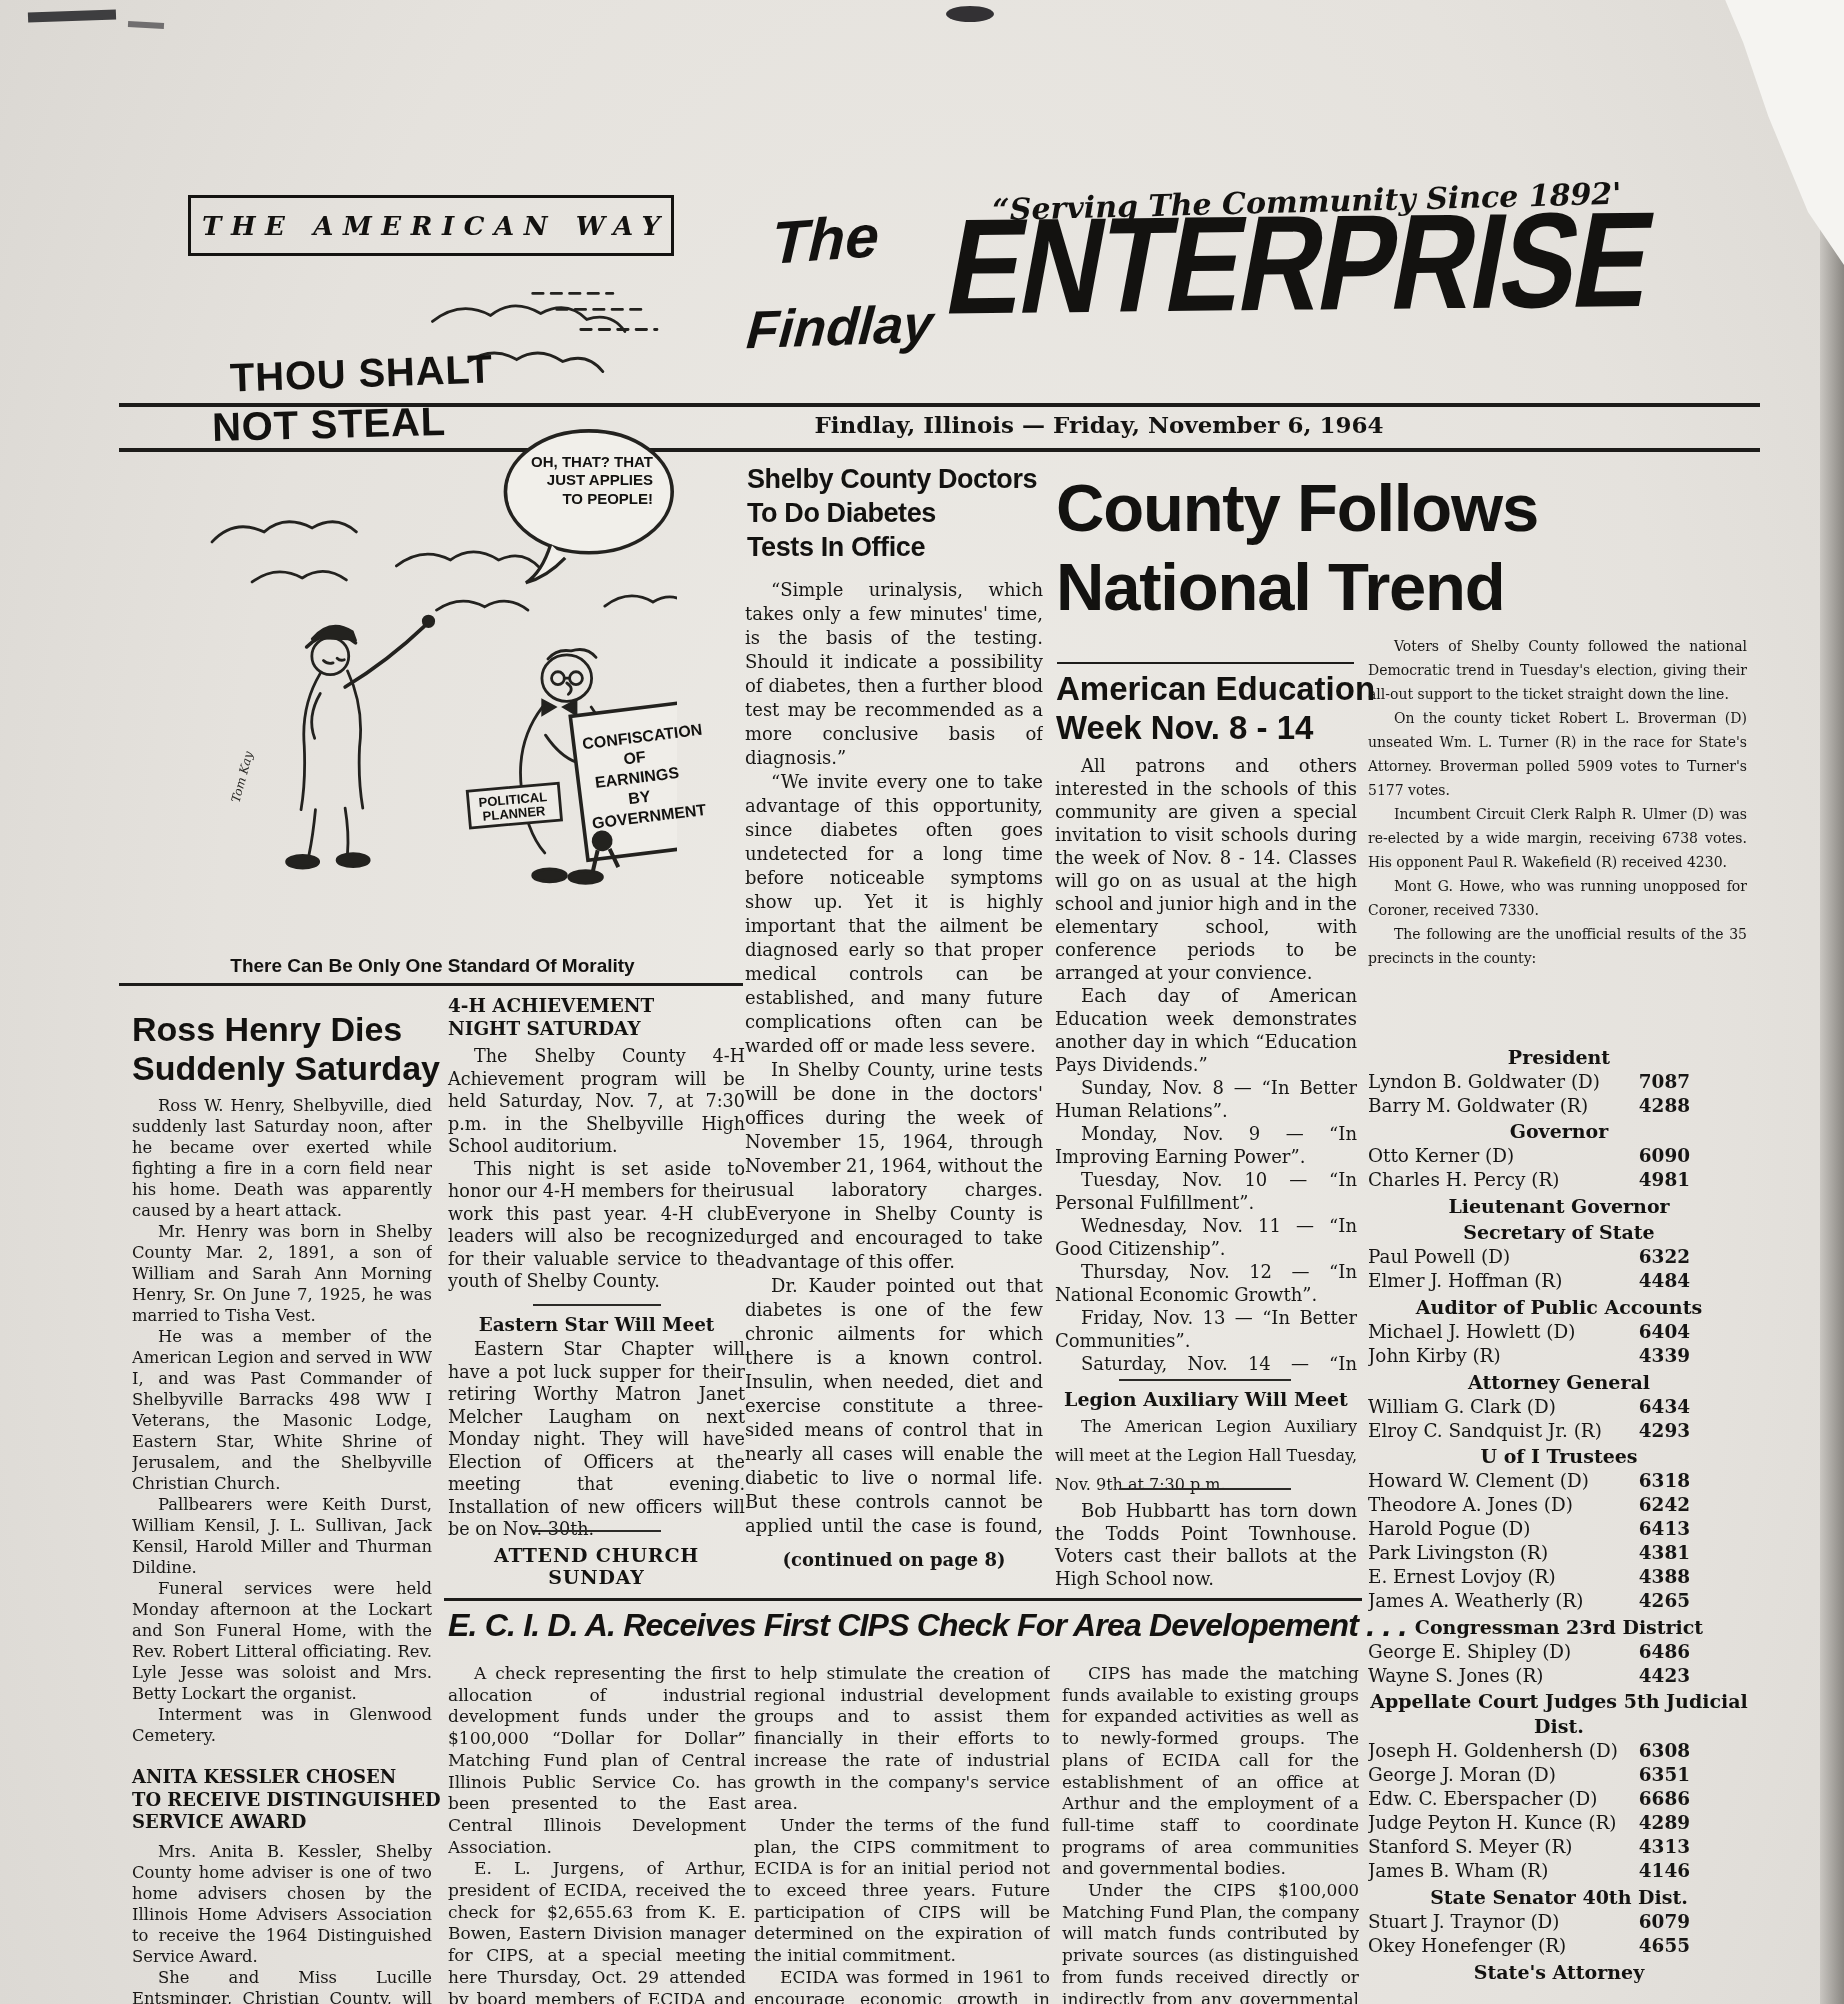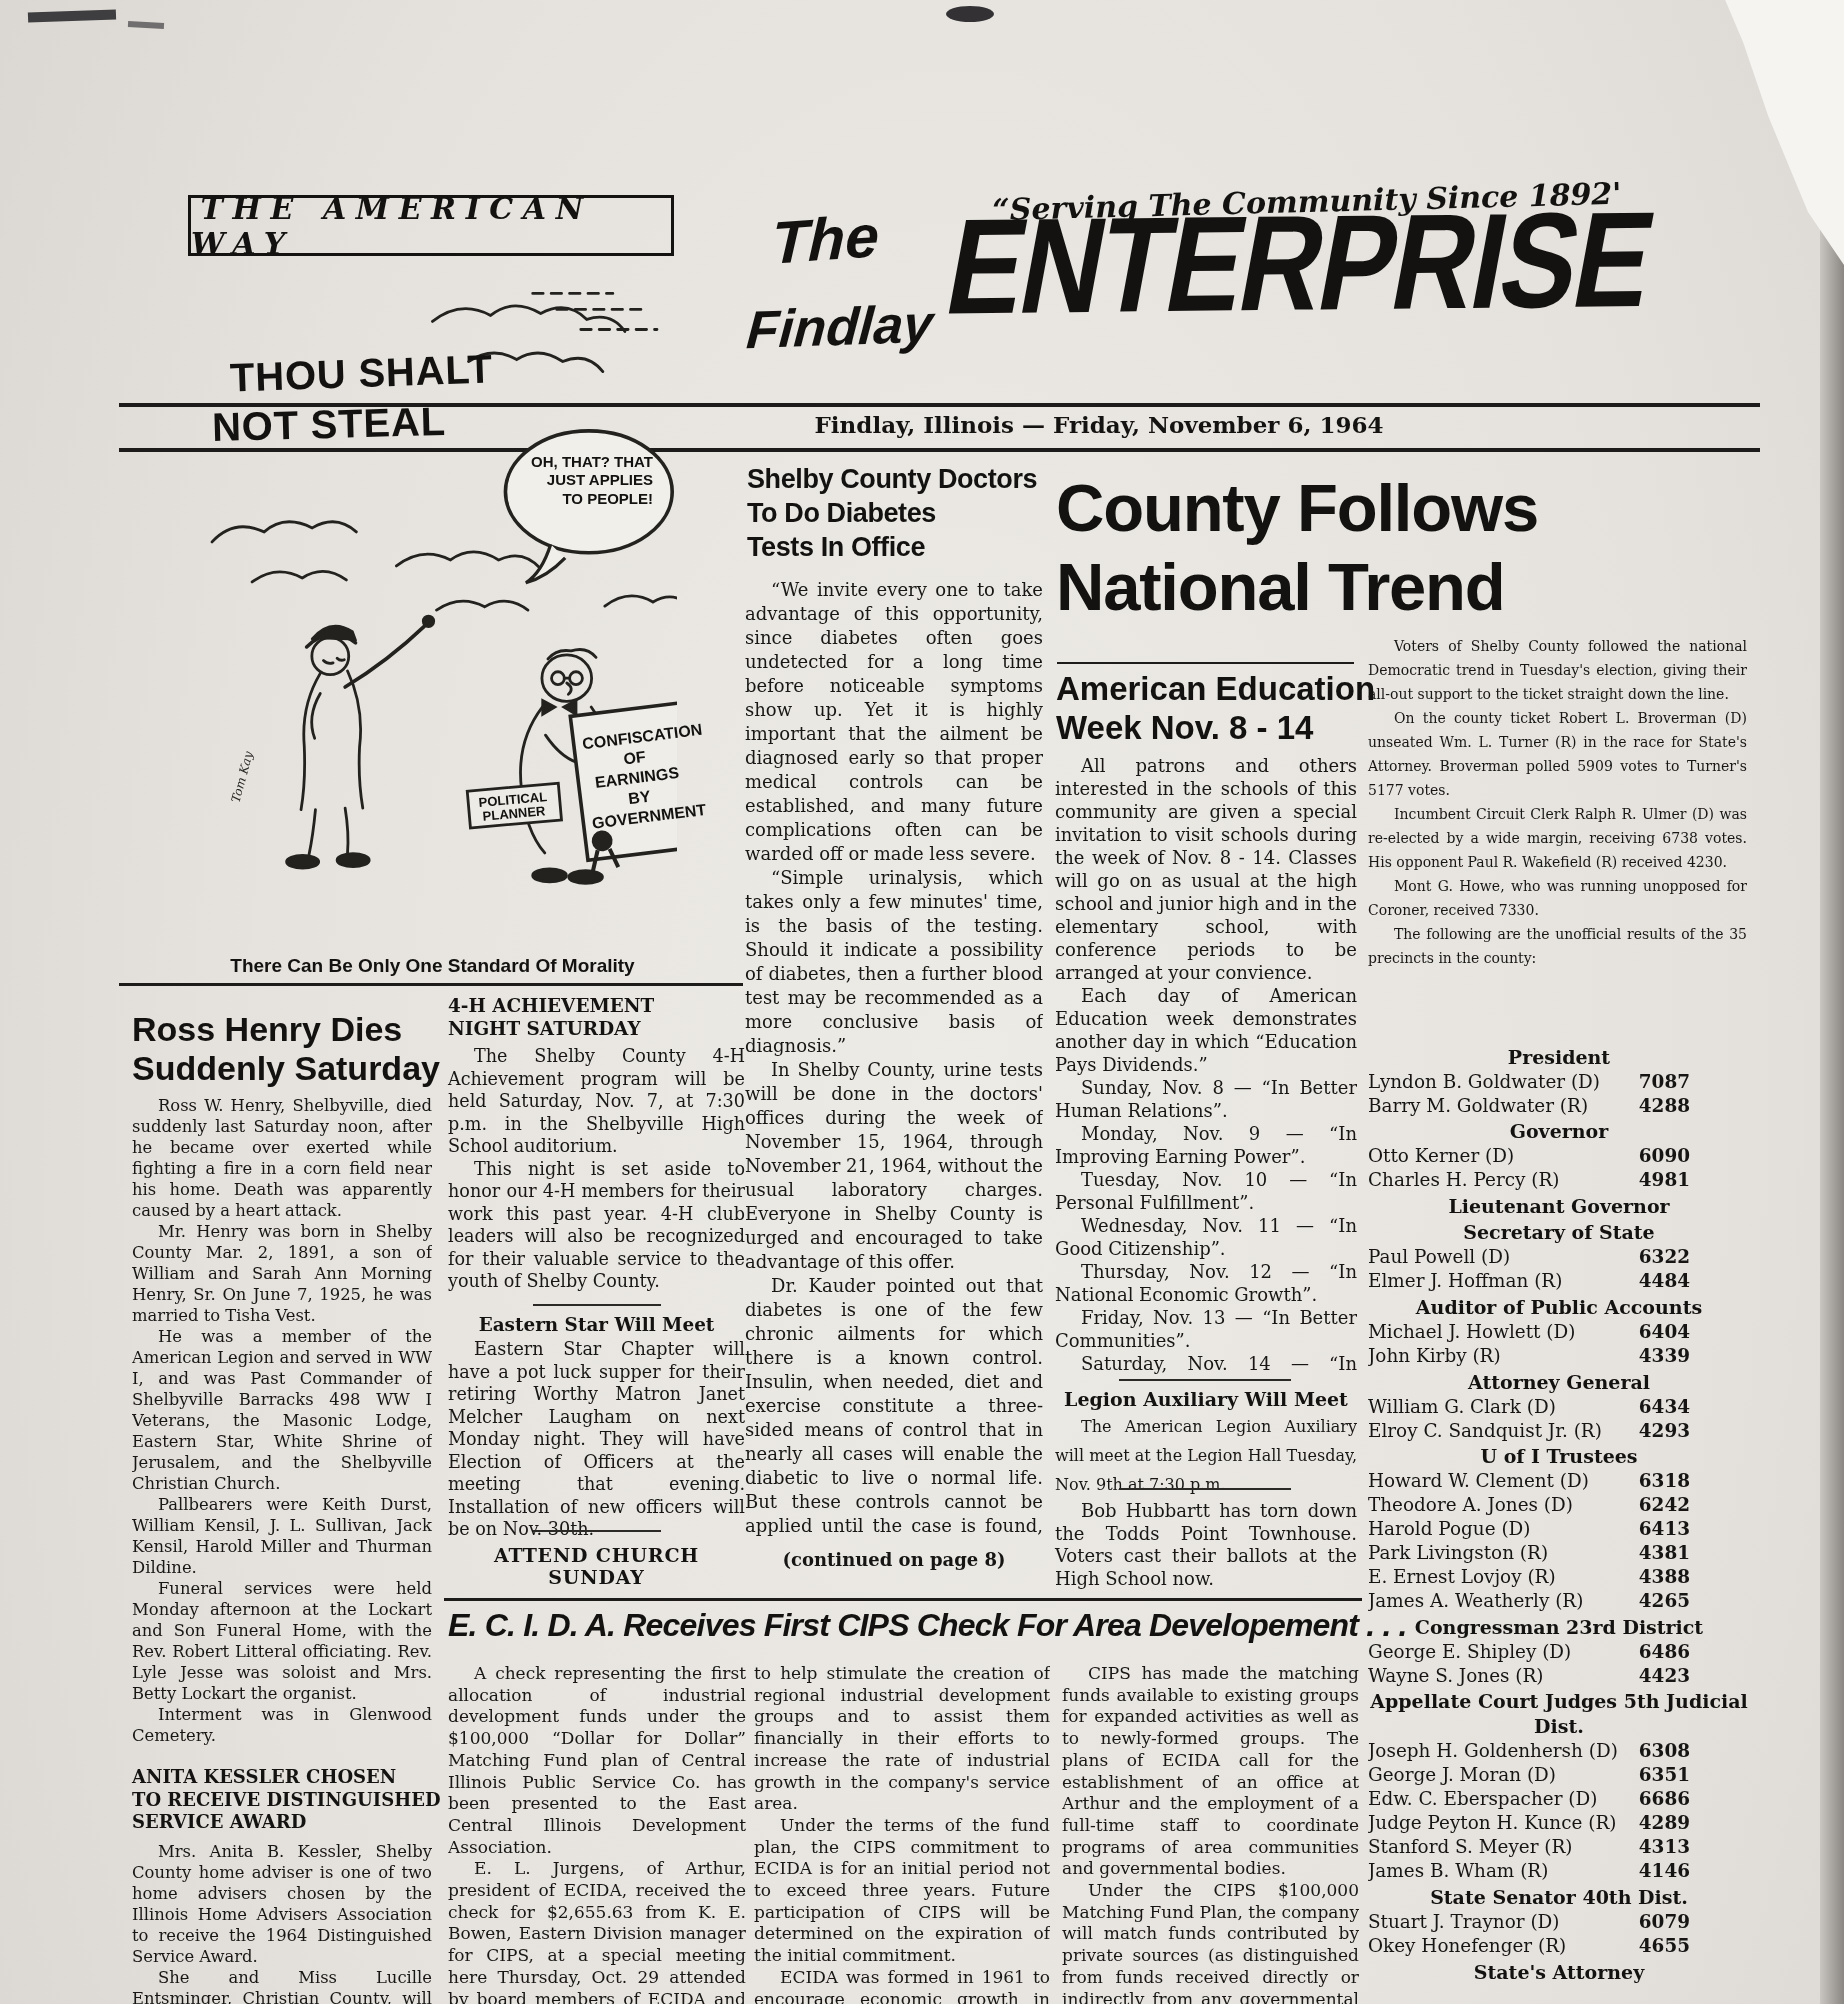--- a/index.html
+++ b/index.html
@@ -28,21 +28,21 @@
 
 <div class="page">
 
   <div class="abs" style="left:28px;top:11.2px;width:88px;height:10.4px;background:#17161a;opacity:.8;transform:rotate(-2deg);"></div>
   <div class="abs" style="left:128px;top:21.7px;width:36px;height:5.6px;background:#26252a;opacity:.6;transform:rotate(3deg);"></div>
   <div class="abs" style="left:946px;top:6.4px;width:48px;height:16px;background:#131216;opacity:.85;border-radius:50%;"></div>
   <div class="abs" style="left:1820px;top:0;width:24px;height:2861px;background:linear-gradient(to right,#c9c6c1,#8a8782);"></div>
   <div class="abs" style="left:1664px;top:0;width:180px;height:265px;background:#f5f4f1;clip-path:polygon(34% 0,100% 0,100% 100%,80% 80%,58% 44%,44% 16%);"></div>
 
   <div class="abs" style="left:188px;top:195px;width:486px;height:61px;border:3.6px solid #141311;box-sizing:border-box;display:flex;align-items:center;justify-content:center;">
-    <span class="masthead-script" style="font-size:30px;letter-spacing:9.6px;text-indent:9.6px;">THE AMERICAN WAY</span>
+    <span class="masthead-script" style="font-size:26px;letter-spacing:9.6px;text-indent:9.6px;">THE AMERICAN WAY</span>
   </div>
   <div class="abs masthead-script" style="left:978px;top:184px;width:658px;font-size:30px;text-align:center;transform:rotate(-1.5deg);">“Serving The Community Since 1892'</div>
   <div class="abs headline" style="left:772px;top:205px;font-size:60px;font-style:italic;transform:skewX(-6deg) rotate(-4deg);">The</div>
   <div class="abs headline" style="left:747px;top:296px;font-size:53px;font-style:italic;transform:skewX(-6deg) rotate(-2deg);">Findlay</div>
   <div class="abs headline" style="left:934px;top:209px;width:722px;font-size:113px;line-height:144px;letter-spacing:-2.4px;transform:scaleY(1.2) skewX(-13deg) rotate(-0.5deg);transform-origin:left bottom;">ENTERPRISE</div>
 
   <div class="rule-h" style="left:119px;top:403px;width:1641px;height:4px;"></div>
   <div class="abs serif-head center" style="left:678px;top:411px;width:842px;font-size:23px;">Findlay, Illinois — Friday, November 6, 1964</div>
   <div class="rule-h" style="left:119px;top:448px;width:1641px;height:3.6px;"></div>
 
@@ -113,22 +113,22 @@
   <div class="rule-v" style="left:1049px;top:1660px;height:407px;"></div>
   <div class="rule-v" style="left:1363px;top:624px;height:2104px;"></div>
   <div class="rule-v" style="left:1758px;top:624px;height:2104px;"></div>
 
   <div class="abs headline" style="left:747px;top:462px;font-size:27px;line-height:34px;letter-spacing:-0.4px;">
       <div>Shelby County Doctors</div>
       <div>To Do Diabetes</div>
       <div>Tests In Office</div>
     </div>
   <div class="body-col" style="left:745px;top:578px;width:298px;height:962px;font-size:18px;line-height:24px;overflow:hidden;">
+      <p>“Simple urinalysis, which takes only a few minutes' time, is the basis of the testing. Should it indicate a possibility of diabetes, then a further blood test may be recommended as a more conclusive basis of diagnosis.”</p>
       <p>“We invite every one to take advantage of this opportunity, since diabetes often goes undetected for a long time before noticeable symptoms show up. Yet it is highly important that the ailment be diagnosed early so that proper medical controls can be established, and many future complications often can be warded off or made less severe.</p>
-      <p>“Simple urinalysis, which takes only a few minutes' time, is the basis of the testing. Should it indicate a possibility of diabetes, then a further blood test may be recommended as a more conclusive basis of diagnosis.”</p>
       <p>In Shelby County, urine tests will be done in the doctors' offices during the week of November 15, 1964, through November 21, 1964, without the usual laboratory charges. Everyone in Shelby County is urged and encouraged to take advantage of this offer.</p>
       <p>Dr. Kauder pointed out that diabetes is one of the few chronic ailments for which there is a known control. Insulin, when needed, diet and exercise constitute a three-sided means of control that in nearly all cases will enable the diabetic to live o normal life. But these controls cannot be applied until the case is found, hence the Diabetes Detection Drive.</p>
     </div>
   <div class="abs center" style="left:745px;top:1549px;width:298px;font-size:18px;font-weight:bold;">(continued on page 8)</div>
 
   <div class="abs headline" style="left:1056px;top:468px;font-size:67px;line-height:79px;letter-spacing:-1.2px;">
       <div>County Follows</div>
       <div>National Trend</div>
     </div>
 

